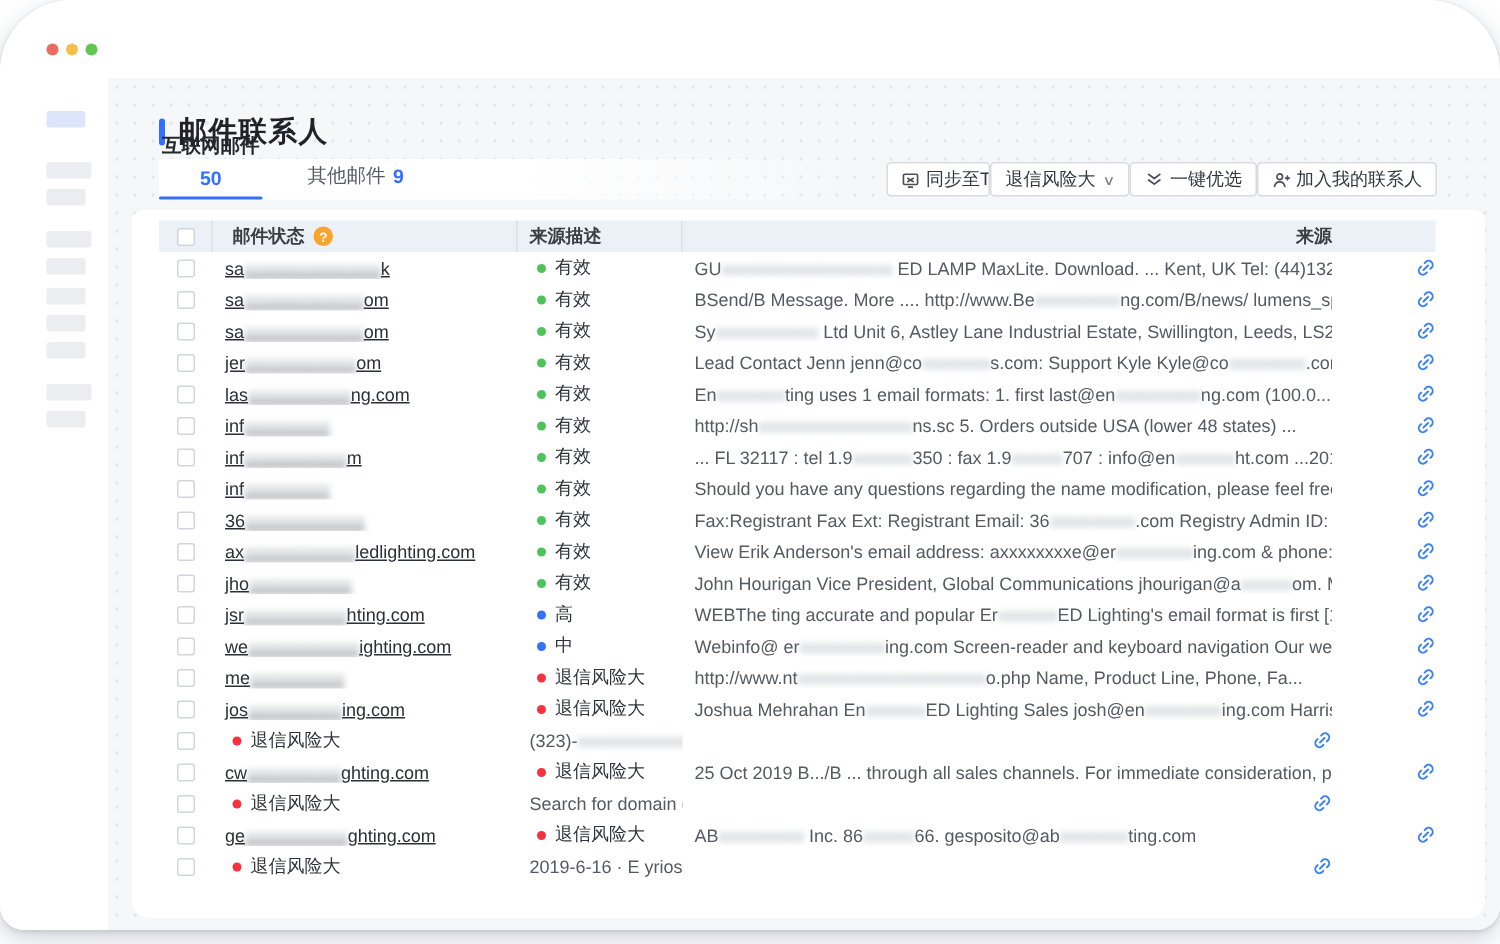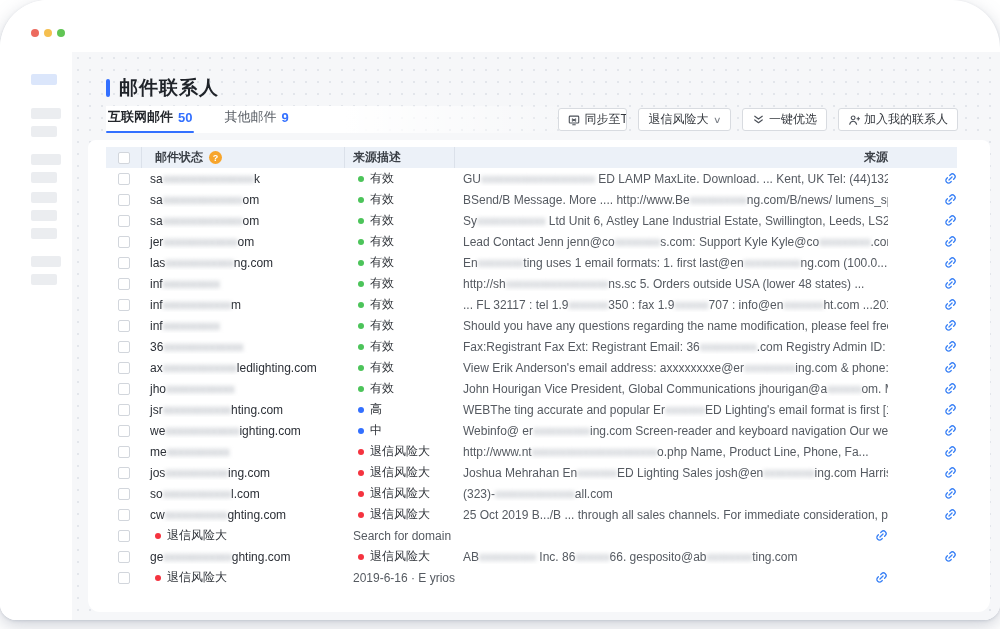--- a/index.html
+++ b/index.html
@@ -36,24 +36,24 @@
   .page-title{ font-size:19px; font-weight:700; color:#1f2329; letter-spacing:1px; }
 
   .tabs-row{
     position:absolute; left:34px; right:42px; top:54px; height:27px;
     display:flex; justify-content:space-between; align-items:center;
     background:linear-gradient(90deg,#ffffff 0%,#ffffff 28%,rgba(255,255,255,0) 55%);
   }
   .tabs{ display:flex; gap:28px; align-items:flex-end; height:100%; }
   .tab{ font-size:13px; color:#575c63; display:flex; gap:5px; align-items:center; padding:4px 2px 7px; position:relative; cursor:pointer;}
   .tab .count{ color:#3370ff; font-weight:700; }
-  .tab.active{ color:#24272c; font-weight:700; }
+  .tab.active{ color:#24272c; font-weight:700;flex-direction:column; }
   .tab.active::after{ content:""; position:absolute; left:0; right:0; bottom:0; height:2px; background:#3370ff; border-radius:1px;}
 
-  .toolbar{ display:flex; gap:11px; }
+  .toolbar{ display:flex; }
   .btn{
     height:23px; background:#ffffff; border:1px solid #d8dbe0; border-radius:3px;
     display:flex; align-items:center; gap:4px; padding:0 9px;
     font-size:12px; color:#33373d; cursor:pointer; white-space:nowrap;
   }
   .btn svg{ flex:0 0 auto; }
   .btn .chev{ font-size:9px; color:#7a7f87; margin-left:2px; transform:scaleX(1.3); }
 
   
   .table-card{
@@ -72,21 +72,21 @@
   .th-source, .td-source{ justify-content:flex-end; display:flex; align-items:center; }
 
   .checkbox{ width:12px; height:12px; border:1px solid #d2d6dc; border-radius:2px; background:#fff; cursor:pointer; }
 
   .help-badge{
     width:13px; height:13px; border-radius:50%; margin-left:6px;
     color:#fff; font-size:9px; font-weight:700; display:inline-flex; align-items:center; justify-content:center; cursor:pointer;
   }
 
   .tbody .tr{ background:#ffffff; }
-  .td-email{ color:#2b2f36; white-space:nowrap; overflow:hidden; }
+  .td-email{ color:#2b2f36; white-space:nowrap; overflow:hidden;text-decoration:underline; }
   .td-status{ display:flex; align-items:center; gap:6px; color:#30343a; }
   .status-dot{ width:6px; height:6px; border-radius:50%; flex:0 0 auto; }
   .td-desc{ color:#555a61; white-space:nowrap; overflow:hidden; }
   .blur{ filter:blur(2.2px); color:#aab0b8; letter-spacing:-.3px; }
   .td-email .blur{ color:#a4aab3; }
   .link-btn{ display:flex; cursor:pointer; }
 </style>
 </head>
 <body>
 
@@ -476,21 +476,20 @@
                     <path d="M9 17H7A5 5 0 0 1 7 7h2"></path>
                     <path d="M8 12h8"></path>
                   </svg>
                 </span>
               </div>
             </div>
             <div class="tr">
               <div class="td-check">
                 <span class="checkbox"></span>
               </div>
-              <div class="td-email"><span>so</span><span class="blur">xxxxxxxxxxxx</span><span>l.com</span></div>
               <div class="td-status">
                 <span class="status-dot" style="background: rgb(245, 51, 63);"></span>
                 <span>退信风险大</span>
               </div>
               <div class="td-desc"><span>(323)-</span><span class="blur">xxxxxxxxxxxxxx</span><span>all.com</span></div>
               <div class="td-source">
                 <span class="link-btn">
                   <svg width="13" height="13" viewBox="0 0 24 24" fill="none" stroke="#3b82f6" stroke-width="2.4" stroke-linecap="round" style="transform:rotate(-45deg)">
                     <path d="M15 7h2a5 5 0 0 1 0 10h-2"></path>
                     <path d="M9 17H7A5 5 0 0 1 7 7h2"></path>

